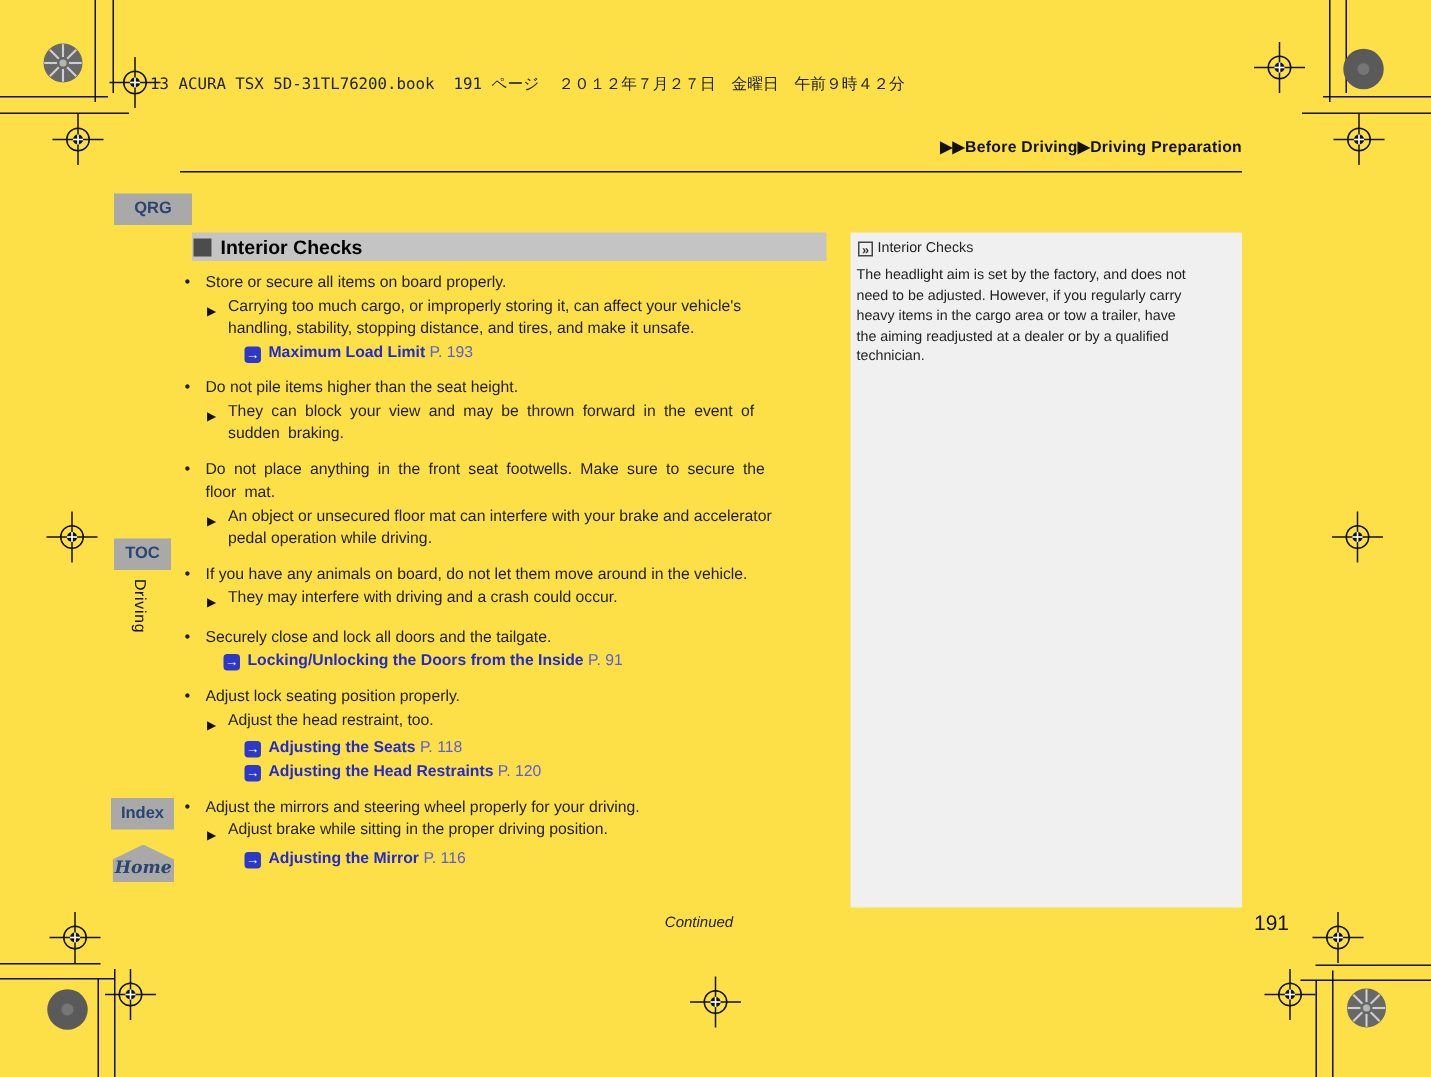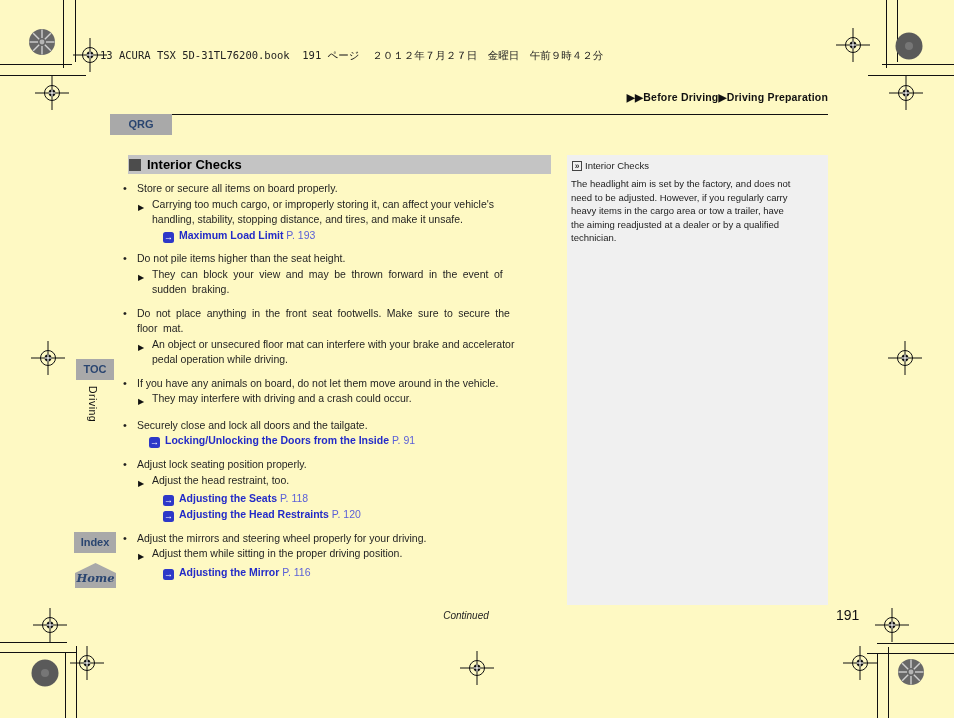--- a/index.html
+++ b/index.html
@@ -1,28 +1,28 @@
 <!DOCTYPE html>
 <html><head>
 <meta charset="utf-8">
 <style>
   html,body{margin:0;padding:0;background:#ffffff;}
-  #page{position:relative;width:954px;height:718px;background:#fef9c3;overflow:hidden;
+  #page{position:relative;width:954px;height:718px;background:#fde047;overflow:hidden;
         font-family:"Liberation Sans",sans-serif;color:#1f1f1f;}
   #regmarks{position:absolute;left:0;top:0;pointer-events:none;}
 
   .proof{position:absolute;left:100px;top:49px;font-family:"DejaVu Sans Mono","Liberation Mono",monospace;
          font-size:10.5px;color:#222;white-space:pre;}
   .breadcrumb{position:absolute;left:400px;top:91px;width:428px;text-align:right;
               font-size:10.5px;font-weight:bold;color:#111;letter-spacing:.2px;}
   .header-rule{position:absolute;left:120px;top:114px;width:708px;height:1px;background:#111;}
 
   .tab{position:absolute;background:#a9a9a9;color:#2a4570;font-weight:bold;font-size:11px;
        text-align:center;line-height:21px;height:21px;cursor:default;}
-  #tab-qrg{left:76px;top:114px;width:62px;margin-left:34px;}
+  #tab-qrg{left:76px;top:129px;width:52px;}
   #tab-toc{left:76px;top:359px;width:38px;}
   #tab-index{left:74px;top:532px;width:42px;}
   #tab-home{left:75px;top:563px;width:41px;height:25px;line-height:25px;
             clip-path:polygon(50% 0,100% 40%,100% 100%,0 100%,0 40%);
             font-family:"DejaVu Serif","Liberation Serif",serif;font-style:italic;font-size:11.5px;
             padding-top:3px;box-sizing:border-box;}
   .vlabel{position:absolute;left:99px;top:386px;transform-origin:0 0;transform:rotate(90deg);
           font-size:10.5px;color:#111;letter-spacing:.5px;white-space:pre;}
 
   .section-bar{position:absolute;left:128px;top:155px;width:423px;height:19px;background:#c4c4c4;
@@ -196,21 +196,21 @@
         <div class="ref-line lvl2"><span class="ref-icon">→</span><span class="ref-label">Adjusting the Seats</span><span class="ref-page">&nbsp;P. 118</span></div>
         <div class="ref-line lvl2"><span class="ref-icon">→</span><span class="ref-label">Adjusting the Head Restraints</span><span class="ref-page">&nbsp;P. 120</span></div>
       </div>
       <div class="bullet">
         <div class="b-row">
           <span class="dot">•</span>
           <div class="b-text">Adjust the mirrors and steering wheel properly for your driving.</div>
         </div>
         <div class="s-row">
           <span class="tri">▶</span>
-          <div class="s-text">Adjust them while sitting in the proper driving position.</div>
+          <div class="s-text">Adjust brake while sitting in the proper driving position.</div>
         </div>
         <div class="ref-line lvl2"><span class="ref-icon">→</span><span class="ref-label">Adjusting the Mirror</span><span class="ref-page">&nbsp;P. 116</span></div>
       </div>
     </div>
 
   <div class="side-note">
     <div class="side-title-row">
       <span class="side-title-icon">»</span>
       <span class="side-title">Interior Checks</span>
     </div>

